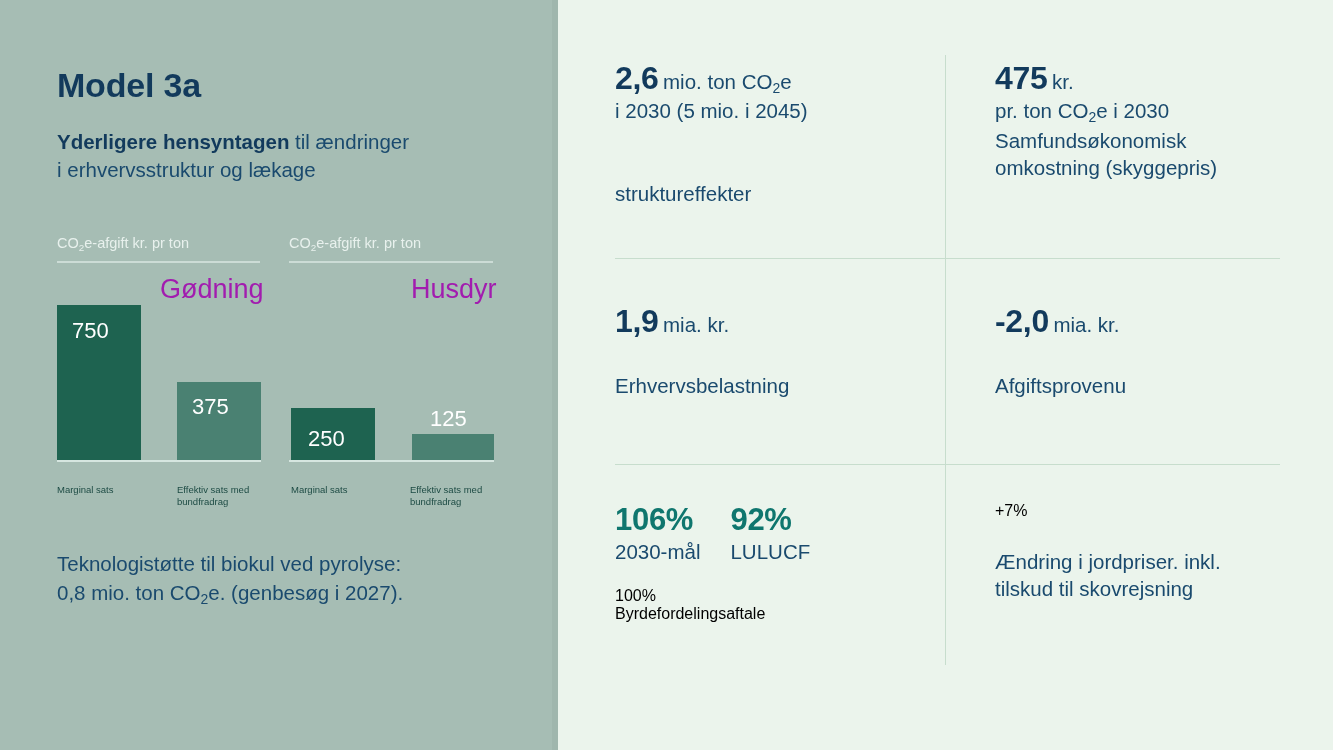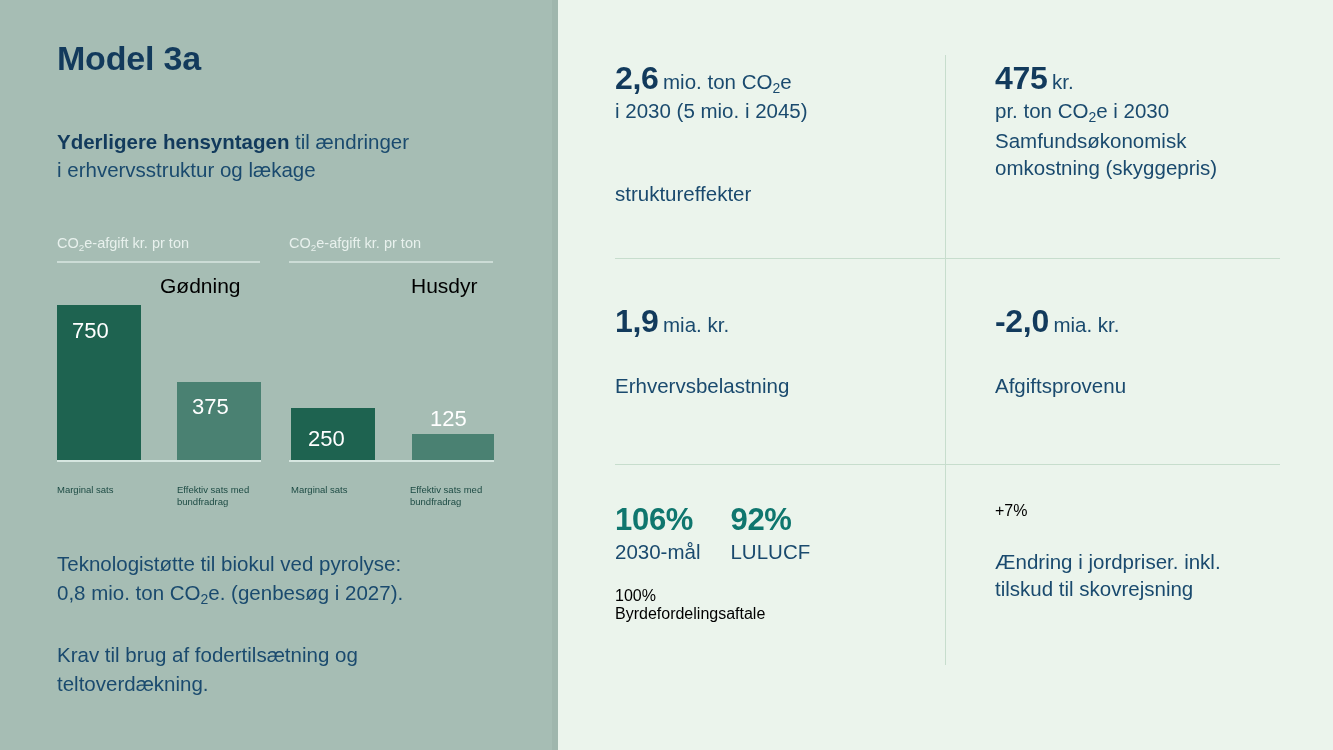--- a/index.html
+++ b/index.html
@@ -27,21 +27,21 @@
   }
   .left-edge {
     position: absolute;
     left: 552px; top: 0;
     width: 6px; height: 750px;
     background: #9fb6ad;
   }
 
   .model-title {
     position: absolute;
-    left: 57px; top: 39px;
+    left: 57px; top: 66px;
     font-size: 34px;
     font-weight: bold;
     color: #123a5c;
     letter-spacing: -0.2px;
   }
 
   .subtitle {
     position: absolute;
     left: 57px; top: 128px;
     width: 470px;
@@ -61,22 +61,22 @@
     white-space: nowrap;
   }
   .grp-rule {
     position: absolute;
     height: 2px;
     background: #d2e2dc;
     opacity: .85;
   }
   .grp-name {
     position: absolute;
-    font-size: 21px;
-    color: #000000;
+    font-size: 27px;
+    color: #a21caf;
     white-space: nowrap;
   }
 
   .bar {
     position: absolute;
     bottom: 0;
   }
   .bar.dark  { background: #1e6350; }
   .bar.light { background: #4a8172; }
 
@@ -216,24 +216,20 @@
 bundfradrag</div>
 
     <div class="axis" style="left:289px; top:460px; width:205px;"></div>
   </div>
 
   <div class="note n1">
     <span>Teknologistøtte til biokul ved pyrolyse:</span><br>
     <span>0,8 mio. ton CO<sub>2</sub>e. (genbesøg i 2027).</span>
   </div>
 
-  <div class="note n2">
-    <span>Krav til brug af fodertilsætning og</span><br>
-    <span>teltoverdækning.</span>
-  </div>
 
   <div class="right-panel">
 
     <div class="divider-h" style="top:258px;"></div>
     <div class="divider-h" style="top:464px;"></div>
     <div class="divider-v"></div>
 
     <div class="cell" style="left:57px; top:60px;">
       <div class="kpi-line">
         <span class="kpi-big">2,6</span>

